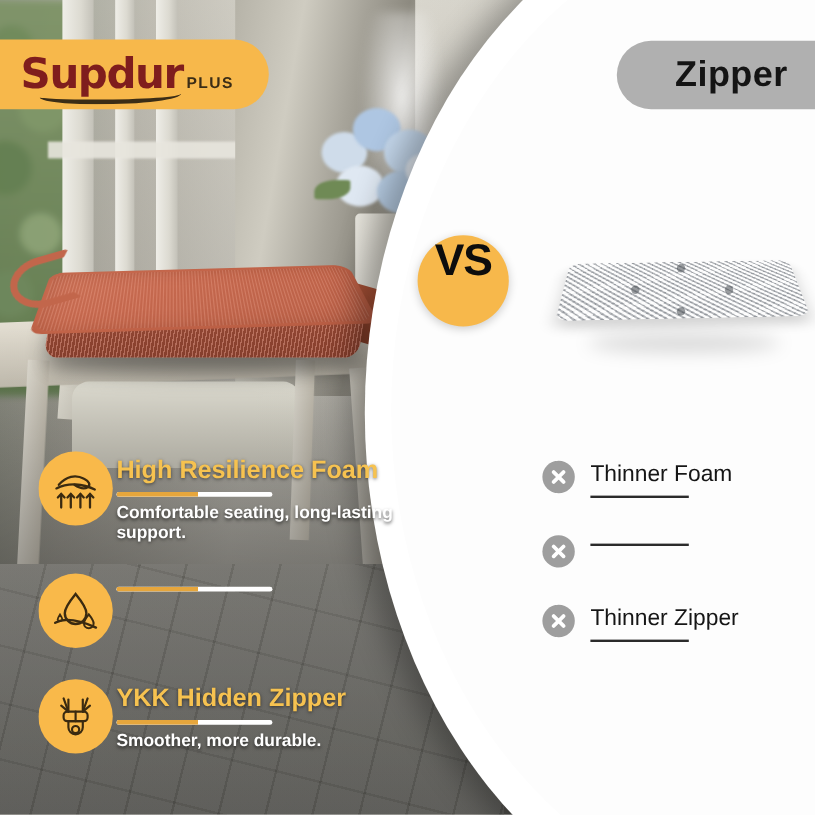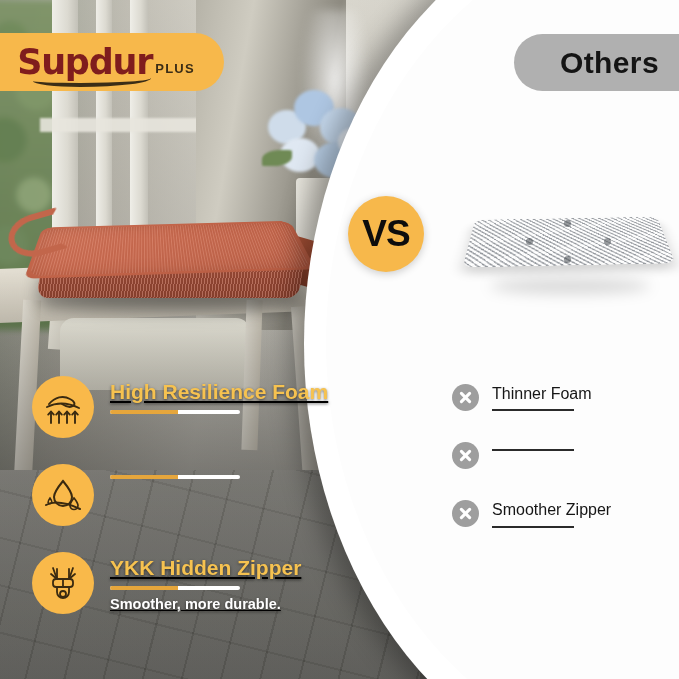--- a/index.html
+++ b/index.html
@@ -170,28 +170,28 @@
   .others-badge{
     position:absolute;left:514px;top:34px;width:191px;height:57px;
     background:#B0B0B0;border-radius:29px 0 0 29px;
     display:flex;align-items:center;justify-content:center;
   }
   .others-badge span{font-size:30px;font-weight:700;color:#141414;letter-spacing:.4px;}
 
   
   .vs-badge{
     position:absolute;left:348px;top:196px;width:76px;height:76px;border-radius:50%;
-    background:#F7B84B;display:flex;align-items:center;justify-content:center;
+    background:#F7B84B;display:flex;justify-content:center;
     box-shadow:0 2px 8px rgba(0,0,0,.2);
   }
   .vs-badge span{font-size:37px;font-weight:700;color:#0d0d0d;letter-spacing:-1px;}
 
   
   .features{position:absolute;left:32px;top:376px;width:350px;}
-  .feat{display:flex;align-items:flex-start;gap:16px;margin-bottom:26px;text-decoration:underline;}
+  .feat{display:flex;align-items:flex-start;gap:3px;margin-bottom:26px;}
   .feat-icon{
     width:62px;height:62px;min-width:62px;border-radius:50%;background:#F9B94A;
     display:flex;align-items:center;justify-content:center;
   }
   .feat-text{padding-top:4px;}
   .feat-title{
     font-size:21px;font-weight:700;color:#F6C250;line-height:1.1;
     text-shadow:0 1px 3px rgba(0,0,0,.55);
   }
   .feat-rule{margin:7px 0 6px;width:130px;height:4px;background:#ffffff;border-radius:2px;position:relative;overflow:hidden;}
@@ -199,21 +199,21 @@
   .feat-sub{
     font-size:14.5px;font-weight:600;color:#ffffff;
     text-shadow:0 1px 3px rgba(0,0,0,.6);
   }
 
   
   .cons{position:absolute;left:452px;top:384px;width:224px;}
   .con{display:flex;align-items:flex-start;gap:13px;margin-bottom:31px;}
   .con-x{width:27px;height:27px;min-width:27px;border-radius:50%;background:#9E9E9E;display:flex;align-items:center;justify-content:center;}
   .con-body{padding-top:1px;}
-  .con-title{font-size:16px;font-weight:400;color:#161616;line-height:1.15;white-space:nowrap;}
+  .con-title{font-size:19px;font-weight:400;color:#161616;line-height:1.15;white-space:nowrap;}
   .con-rule{margin-top:6px;width:82px;height:2px;background:#2b2b2b;}
 </style>
 </head>
 <body>
 
 <div class="stage">
 
   <div class="photo-bg">
     <div class="porch"></div>
     <div class="foliage"></div>
@@ -270,21 +270,21 @@
 
   <div class="brand-badge">
     <div class="brand-wrap">
       <span class="brand-main">Supdur</span>
       <span class="brand-plus">PLUS</span>
       <span class="brand-swoosh"></span>
     </div>
   </div>
 
   <div class="others-badge">
-    <span>Others</span>
+    <span>Zipper</span>
   </div>
 
   <div class="vs-badge">
     <span>VS</span>
   </div>
 
   <div class="features">
 
     <div class="feat">
       <div class="feat-icon">
@@ -299,20 +299,21 @@
             <line x1="24" y1="36" x2="24" y2="25"></line>
               <polyline points="21.2,27.6 24,24.6 26.8,27.6" fill="none"></polyline>
             <line x1="32" y1="36" x2="32" y2="25"></line>
               <polyline points="29.2,27.6 32,24.6 34.8,27.6" fill="none"></polyline>
           </g>
         </svg>
       </div>
       <div class="feat-text">
         <div class="feat-title">High Resilience Foam</div>
         <div class="feat-rule"></div>
+        <div class="feat-sub">Comfortable seating, long-lasting support.</div>
       </div>
     </div>
 
     <div class="feat">
       <div class="feat-icon">
         <svg width="40" height="40" viewBox="0 0 40 40" aria-hidden="true">
           <path d="M20 6 C20 6, 11 17, 11 22 A9 9 0 0 0 29 22 C29 17, 20 6, 20 6 Z" fill="none" stroke="#3a2a10" stroke-width="2"></path>
           <path d="M31 23 C31 23, 27 28, 27 30.5 A4 4 0 0 0 35 30.5 C35 28, 31 23, 31 23 Z" fill="none" stroke="#3a2a10" stroke-width="1.7"></path>
           <path d="M7 23 C7 23, 5 26, 5 27.4 A2.2 2.2 0 0 0 9 27.4 C9 26, 7 23, 7 23 Z" fill="none" stroke="#3a2a10" stroke-width="1.5"></path>
           <path d="M3 30 C12 25, 26 29, 37 34" fill="none" stroke="#3a2a10" stroke-width="2" stroke-linecap="round"></path>
@@ -383,20 +384,20 @@
     <div class="con">
       <div class="con-x">
         <svg width="15" height="15" viewBox="0 0 15 15" aria-hidden="true">
           <g stroke="#ffffff" stroke-width="3.1" stroke-linecap="round">
             <line x1="3.4" y1="3.4" x2="11.6" y2="11.6"></line>
             <line x1="11.6" y1="3.4" x2="3.4" y2="11.6"></line>
           </g>
         </svg>
       </div>
       <div class="con-body">
-        <div class="con-title">Smoother Zipper</div>
+        <div class="con-title">Thinner Zipper</div>
         <div class="con-rule"></div>
       </div>
     </div>
 
   </div>
 
 </div>
 
 </body></html>

